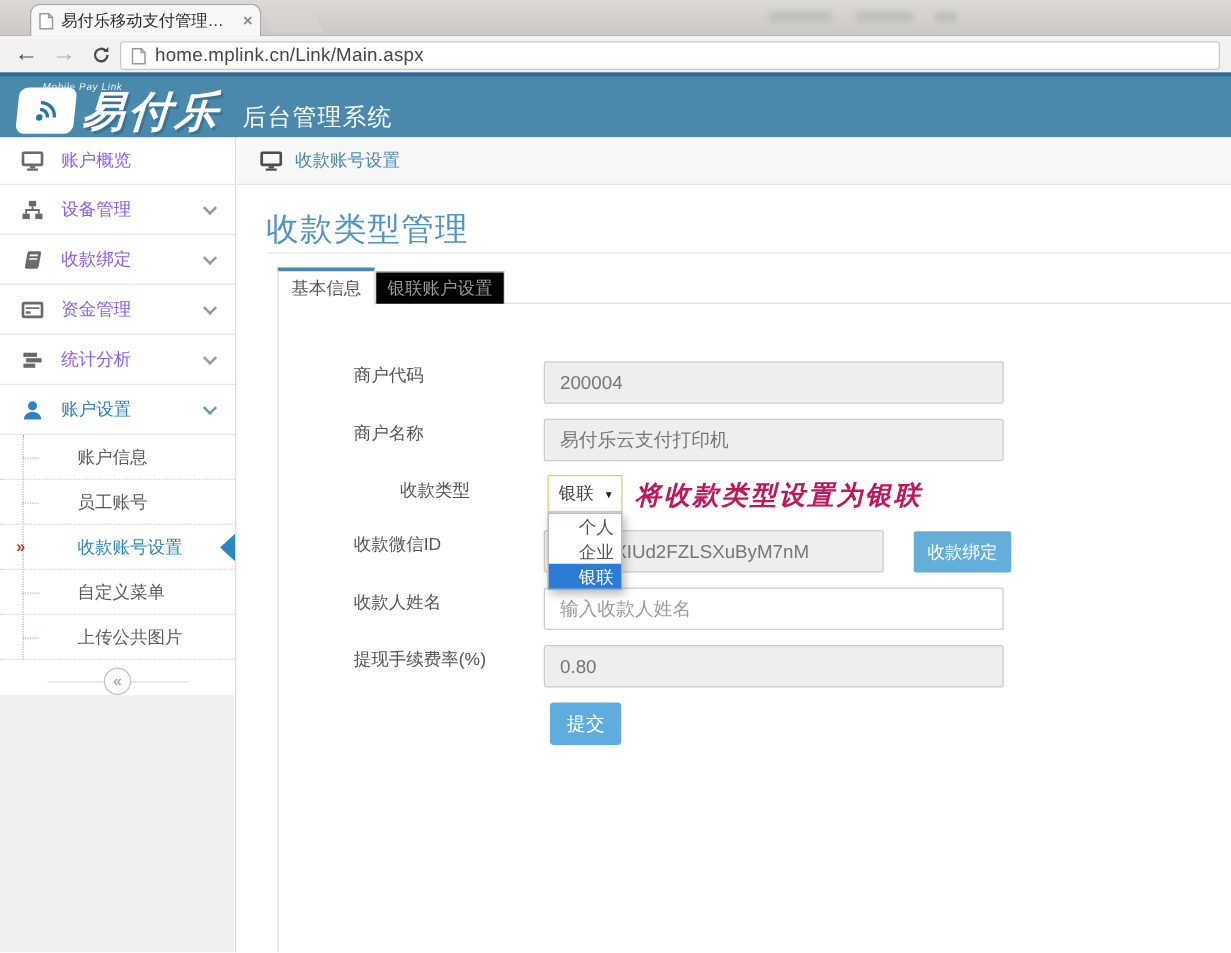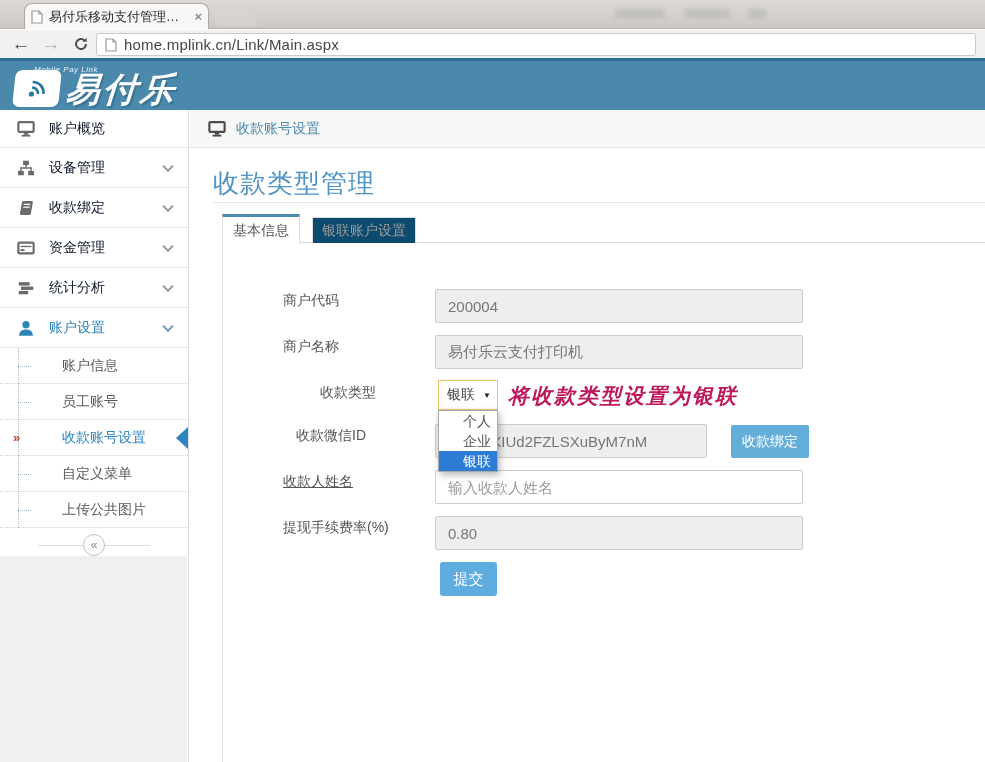--- a/index.html
+++ b/index.html
@@ -38,21 +38,21 @@
                  color:#eaf3f8; letter-spacing:.5px; }
   .brand-name { position:absolute; left:66px; top:6px; font-size:34px; font-weight:bold;
                 font-style:italic; color:#ffffff; letter-spacing:3px; transform:skewX(-4deg);
                 text-shadow:2px 2px 0 rgba(30,80,110,.35); }
   .brand-suffix { position:absolute; left:194px; top:20px; font-size:19px; color:#fff; letter-spacing:1px; }
 
   
   .sidebar { position:absolute; left:0; top:110px; width:189px; height:652px; background:#fff;
              border-right:1px solid #dcdcdc; }
   .sb-item { position:relative; height:40px; display:flex; align-items:center;
-             border-bottom:1px solid #e6e6e6; color:#0f172a; cursor:pointer; }
+             border-bottom:1px solid #e6e6e6; color:#8b5cf6; cursor:pointer; }
   .sb-item:first-child { height:38px; }
   .sb-item .icn { width:20px; margin-left:17px; color:#6a6a6a; display:flex; align-items:center; }
   .sb-item .lbl { margin-left:12px; font-size:14px; }
   .chev { position:absolute; right:16px; top:50%; width:8px; height:8px; border-right:2px solid #9a9a9a;
           border-bottom:2px solid #9a9a9a; transform:translateY(-70%) rotate(45deg); }
   .sb-item.active { color:#2e83b7; }
   .sb-item.active .icn { color:#2e83b7; }
   .sb-item.active .chev { border-color:#6d9cb9; }
 
   .submenu { position:relative; }
@@ -82,22 +82,22 @@
   .breadcrumb .lbl { margin-left:10px; font-size:14px; color:#4a89ae; }
 
   .page-title { position:absolute; left:23px; top:56px; font-size:26px; color:#4f94c4; letter-spacing:1px; }
   .title-hr { position:absolute; left:23px; right:0; top:92px; border-top:1px solid #e7e7e7; }
 
   .panel-left-border { position:absolute; left:32px; top:105px; bottom:0; border-left:1px solid #ddd; }
   .panel-top-border { position:absolute; left:32px; right:0; top:132px; border-top:1px solid #ddd; }
   .tab { position:absolute; font-size:14px; display:flex; align-items:center; justify-content:center; cursor:pointer; }
   .tab.active { left:32px; top:104px; width:78px; height:30px; background:#fff; color:#555;
                 border-top:3px solid #4a89ae; border-left:1px solid #ddd; border-right:1px solid #ddd; z-index:2; }
-  .tab.inactive { left:110px; top:107px; width:104px; height:26px; background:#0c4a6e; color:#9a9a9a;
-                  border:1px solid #ddd; border-bottom:none; z-index:1;margin-left:12px; }
+  .tab.inactive { left:110px; top:107px; width:104px; height:26px; background:#000000; color:#9a9a9a;
+                  border:1px solid #ddd; border-bottom:none; z-index:1; }
 
   .flabel { position:absolute; left:93px; font-size:14px; color:#555; }
   .finput { position:absolute; left:245px; width:368px; height:34px; border:1px solid #ccc;
             border-radius:2px; font-size:15px; color:#777; padding:0 12px;
             font-family:"Liberation Sans","DejaVu Sans",sans-serif; }
   .finput.disabled { background:#eee; }
   .finput::placeholder { color:#9a9a9a; }
 
   .selectbox { position:absolute; left:248px; top:270px; width:60px; height:30px; background:#fff;
                border:1px solid #f0c36d; display:flex; align-items:center; cursor:pointer; z-index:4; }
@@ -165,20 +165,21 @@
       <span style="display:flex;">
         <svg width="26" height="24" viewBox="0 0 24 24">
             <circle cx="7" cy="17" r="2.6" fill="#2778a0"></circle>
             <path d="M7 10.5a6.5 6.5 0 0 1 6.5 6.5" stroke="#2778a0" stroke-width="2.6" fill="none"></path>
             <path d="M7 5a12 12 0 0 1 12 12" stroke="#2778a0" stroke-width="2.6" fill="none"></path>
           </svg>
       </span>
     </div>
     <span class="brand-small">Mobile Pay Link</span>
     <span class="brand-name">易付乐</span>
+    <span class="brand-suffix">后台管理系统</span>
   </div>
 
   <div class="sidebar">
     <div class="sb-item">
       <span class="icn">
         <svg width="18" height="16" viewBox="0 0 24 22">
             <rect x="1.5" y="1.5" width="21" height="13.5" rx="1.5" fill="none" stroke="currentColor" stroke-width="3"></rect>
             <rect x="9" y="16.5" width="6" height="2.4" fill="currentColor"></rect>
             <rect x="6" y="19" width="12" height="2.4" fill="currentColor"></rect>
           </svg>
@@ -306,25 +307,25 @@
       <span class="val">银联</span>
       <span class="arrow">▼</span>
     </div>
     <span class="annotation">将收款类型设置为银联</span>
     <div class="droplist">
       <div class="dropopt">个人</div>
       <div class="dropopt">企业</div>
       <div class="dropopt selected">银联</div>
     </div>
 
-    <span class="flabel" style="top:317px;margin-left:13px;">收款微信ID</span>
+    <span class="flabel" style="top:317px;">收款微信ID</span>
     <input class="finput disabled" style="top: 314px; width: 272px;" readonly="" value="0BNIVXIUd2FZLSXuByM7nM">
     <button class="bind-btn">收款绑定</button>
 
-    <span class="flabel" style="top:363px;text-decoration:underline;">收款人姓名</span>
+    <span class="flabel" style="top:363px;">收款人姓名</span>
     <input class="finput" style="top: 360px;" placeholder="输入收款人姓名">
 
     <span class="flabel" style="top:409px;">提现手续费率(%)</span>
     <input class="finput disabled" style="top: 406px;" readonly="" value="0.80">
 
     <button class="submit-btn">提交</button>
   </div>
 
 </div>
 

